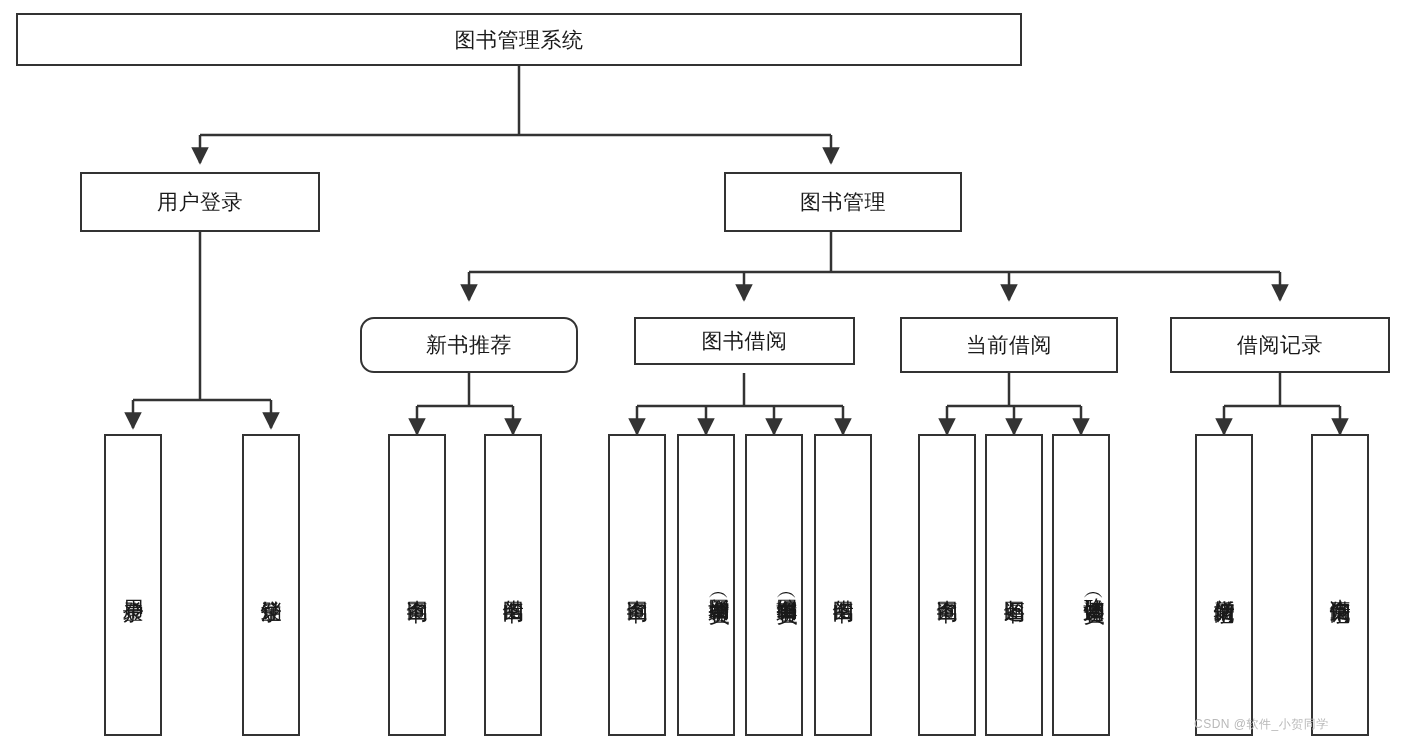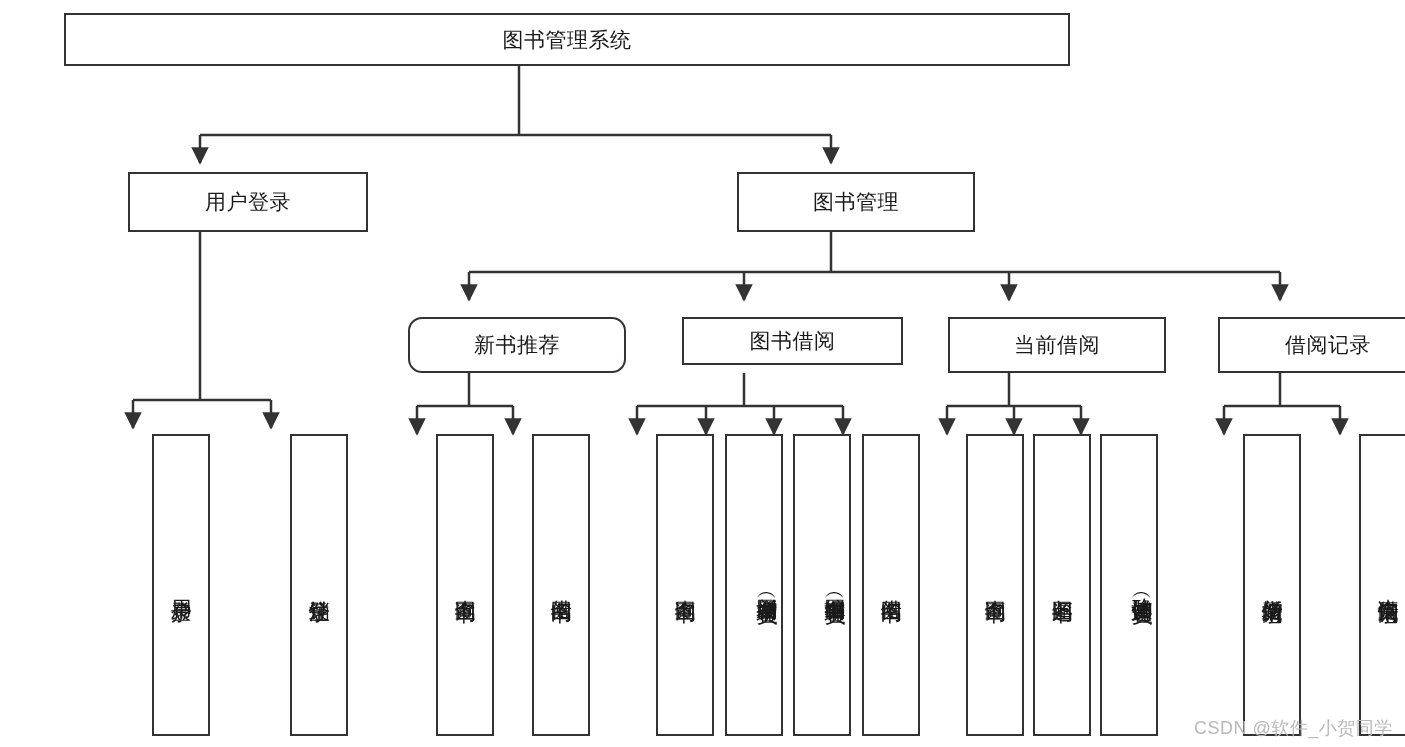--- a/index.html
+++ b/index.html
@@ -27,21 +27,20 @@
   }
   .node {
     position: absolute;
     box-sizing: border-box;
     border: 2px solid #333333;
     background: #ffffff;
     display: flex;
     align-items: center;
     justify-content: center;
     color: #1a1a1a;
-    margin-left: 48px;
   }
   .node.horiz {
     font-size: 21px;
     letter-spacing: 0.5px;
     line-height: 1.2;
   }
   .node.vert {
     writing-mode: vertical-rl;
     text-orientation: upright;
     font-size: 21px;
@@ -52,21 +51,21 @@
   .node.vert.top-align {
     align-items: flex-start;
   }
   .node-label {
     display: block;
     white-space: pre-wrap;
     text-align: center;
   }
   .watermark {
     position: absolute;
-    font-size: 18px;
+    font-size: 12px;
     color: #b9b9b9;
     white-space: nowrap;
     letter-spacing: 0.5px;
   }
 </style>
 </head>
 <body>
 
 <div id="canvas">
 
@@ -113,21 +112,21 @@
       </g>
   </svg>
 
   <div class="node horiz" id="n-root" style="left: 16px; top: 13px; width: 1006px; height: 53px;">
     <span class="node-label">图书管理系统</span>
   </div>
 
   <div class="node horiz" id="n-l2-0" style="left: 80px; top: 172px; width: 240px; height: 60px;">
     <span class="node-label">用户登录</span>
   </div>
-  <div class="node horiz" id="n-l2-1" style="left: 689px; top: 172px; width: 238px; height: 60px;">
+  <div class="node horiz" id="n-l2-1" style="left: 724px; top: 172px; width: 238px; height: 60px;">
     <span class="node-label">图书管理</span>
   </div>
 
   <div class="node horiz" id="n-l3-0" style="left: 360px; top: 317px; width: 218px; height: 56px; border-radius: 14px;">
     <span class="node-label">新书推荐</span>
   </div>
   <div class="node horiz" id="n-l3-1" style="left: 634px; top: 317px; width: 221px; height: 48px;">
     <span class="node-label">图书借阅</span>
   </div>
   <div class="node horiz" id="n-l3-3" style="left: 1170px; top: 317px; width: 220px; height: 56px;">

